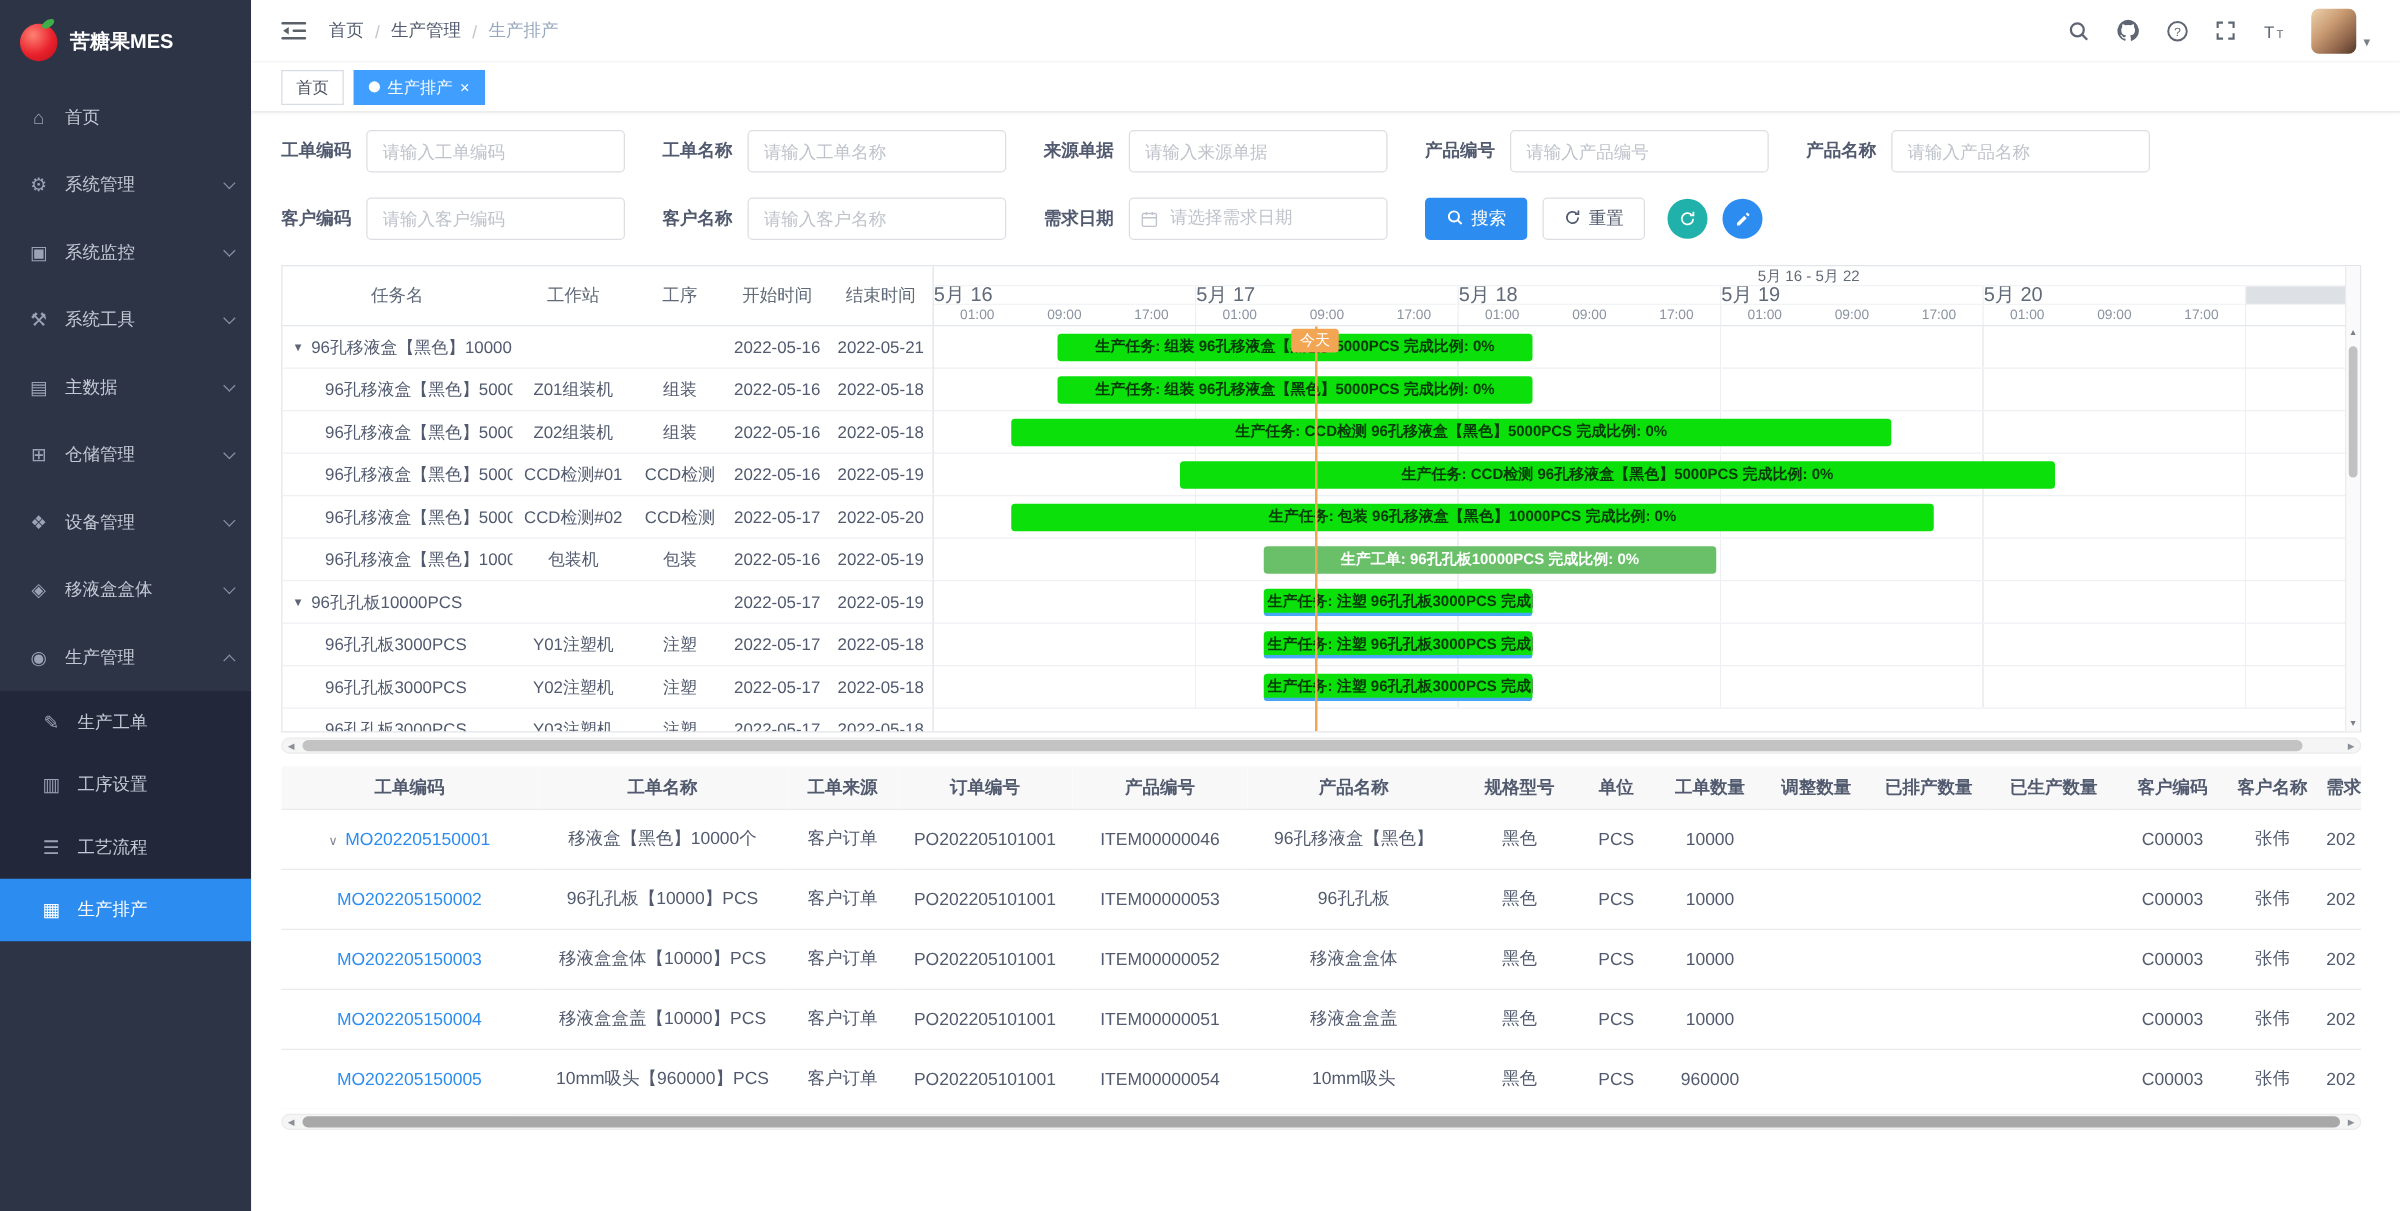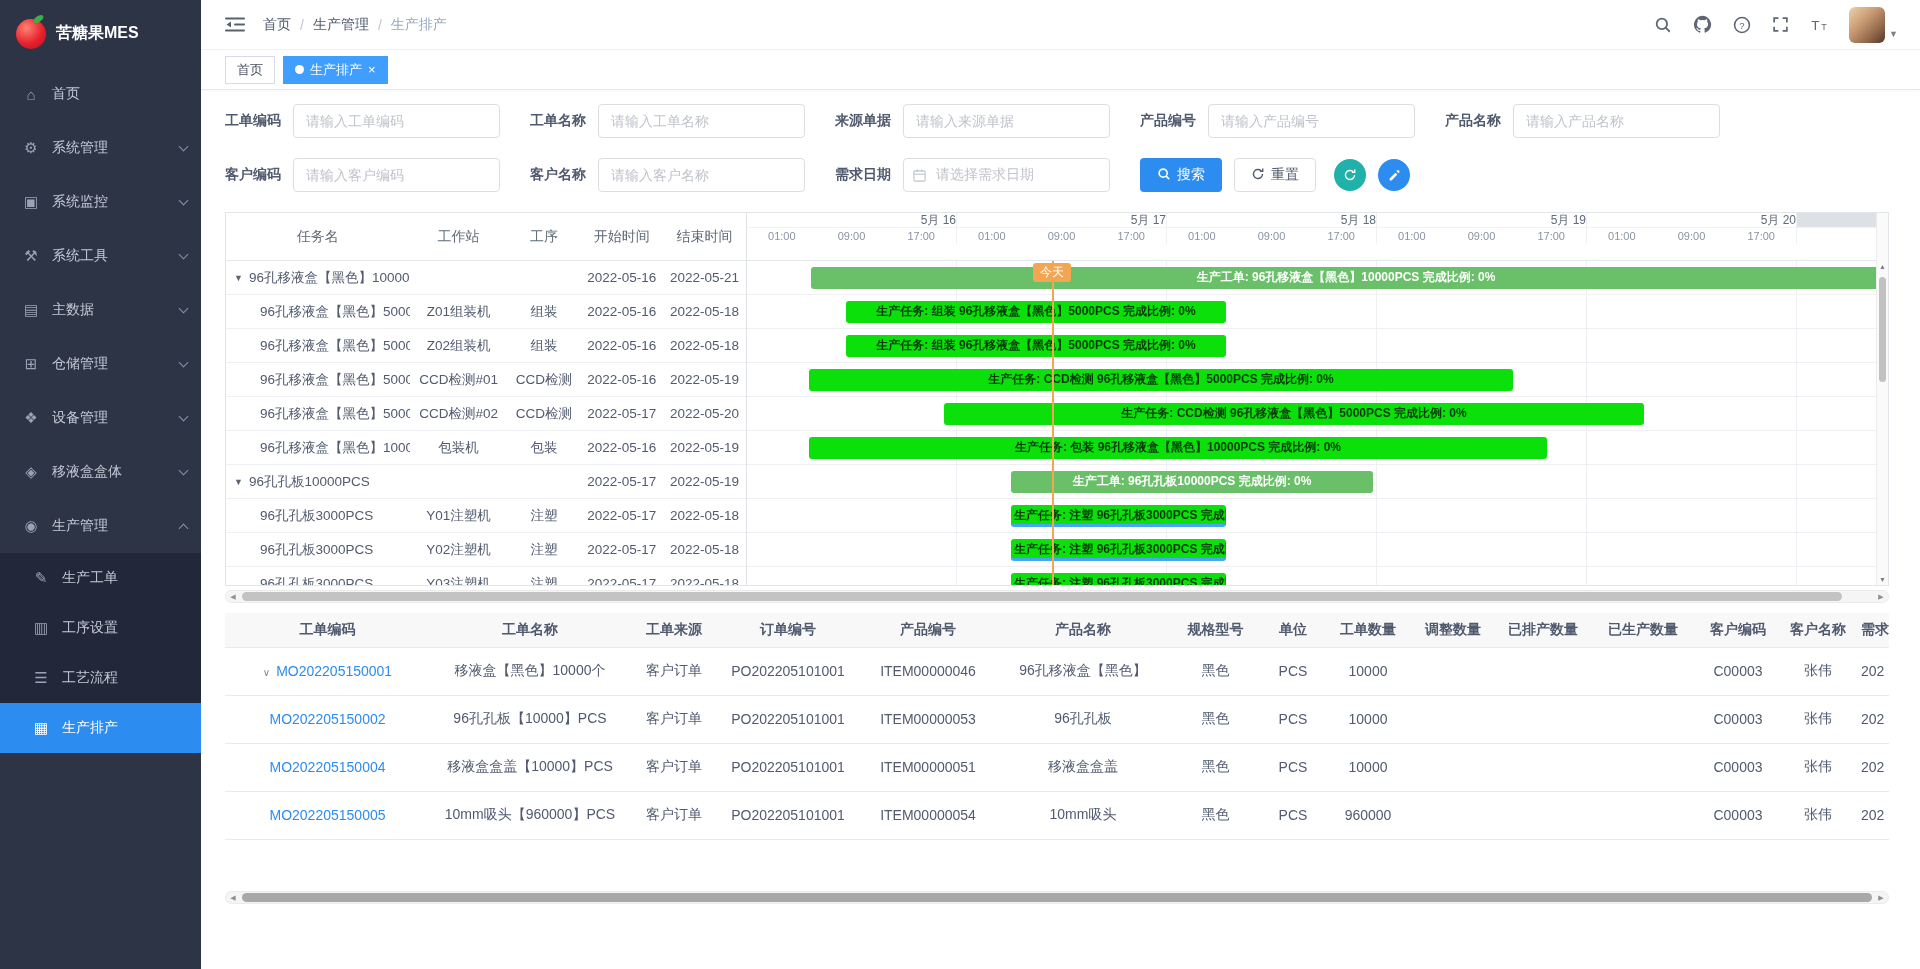--- a/index.html
+++ b/index.html
@@ -84,21 +84,21 @@
   .gl-row .name-cell.lvl1{padding-left:34px;}
   .caret{font-size:9px;color:#5f6673;margin-right:6px;cursor:pointer;}
   .name-text{overflow:hidden;white-space:nowrap;}
 
   .gantt-right{position:relative;width:1131px;overflow:hidden;}
   .gr-header{height:48px;border-bottom:1px solid #e4e7ea;}
   .gr-range{height:16px;line-height:16px;font-size:12px;color:#606a78;border-bottom:1px solid #f2f3f5;position:relative;}
   .gr-range span{position:absolute;left:62%;transform:translateX(-50%);white-space:nowrap;}
   .gr-days{display:flex;height:31px;}
   .gr-day{width:210px;flex-shrink:0;border-right:1px solid #eef0f4;}
-  .gr-day-label{height:15px;line-height:15px;font-size:12px;color:#606a78;text-align:right;border-bottom:1px solid #f2f3f5;}
+  .gr-day-label{height:15px;line-height:15px;font-size:16px;color:#606a78;text-align:left;border-bottom:1px solid #f2f3f5;}
   .gr-hours{display:flex;height:16px;}
   .gr-hour{width:70px;font-size:11px;color:#8a93a2;line-height:16px;text-align:center;}
   .gr-day.ghost{width:81px;border-right:none;}
   .gr-day.ghost .gr-day-label{background:#dde0e4;}
   .gr-rows{position:relative;height:324px;overflow:hidden;}
   .gr-row{height:34px;border-bottom:1px solid #eef0f4;position:relative;
     background-image:repeating-linear-gradient(to right,transparent 0px,transparent 209px,#edeff2 209px,#edeff2 210px);}
   .bar{position:absolute;top:6px;height:22px;line-height:21px;border-radius:3px;font-size:12px;font-weight:bold;
     text-align:center;overflow:hidden;white-space:nowrap;cursor:pointer;z-index:2;}
   .bar-order{background:var(--order-color,#6abf69);color:#fff;}
@@ -452,20 +452,23 @@
                 </div>
                 <div class="cell c1">Y03注塑机</div>
                 <div class="cell c2">注塑</div>
                 <div class="cell c3">2022-05-17</div>
                 <div class="cell c4">2022-05-18</div>
               </div>
             </div>
         </div>
         <div class="gantt-right">
           <div class="gr-header">
+            <div class="gr-range">
+                <span>5月 16 - 5月 22</span>
+              </div>
             <div class="gr-days" id="gr-days">
                 <div class="gr-day">
                   <div class="gr-day-label">5月 16</div>
                   <div class="gr-hours">
                     <div class="gr-hour">01:00</div>
                     <div class="gr-hour">09:00</div>
                     <div class="gr-hour">17:00</div>
                   </div>
                 </div>
                 <div class="gr-day">
@@ -501,23 +504,20 @@
                   </div>
                 </div>
                 <div class="gr-day ghost">
                   <div class="gr-day-label"></div>
                 </div>
               </div>
           </div>
           <div class="gr-rows" id="gr-rows">
             <div class="today-line"></div>
             <div class="today-badge">今天</div>
-          <div class="gr-row">
-                <div class="bar bar-order" style="left: 64px; width: 1070px;">生产工单: 96孔移液盒【黑色】10000PCS 完成比例: 0%</div>
-              </div>
               <div class="gr-row">
                 <div class="bar bar-task" style="left: 99px; width: 380px;">生产任务: 组装 96孔移液盒【黑色】5000PCS 完成比例: 0%</div>
               </div>
               <div class="gr-row">
                 <div class="bar bar-task" style="left: 99px; width: 380px;">生产任务: 组装 96孔移液盒【黑色】5000PCS 完成比例: 0%</div>
               </div>
               <div class="gr-row">
                 <div class="bar bar-task" style="left: 62px; width: 704px;">生产任务: CCD检测 96孔移液盒【黑色】5000PCS 完成比例: 0%</div>
               </div>
               <div class="gr-row">
@@ -620,20 +620,37 @@
                 <td>PCS</td>
                 <td>10000</td>
                 <td></td>
                 <td></td>
                 <td></td>
                 <td>C00003</td>
                 <td>张伟</td>
                 <td class="due-cell">202</td>
               </tr>
               <tr>
+                <td><span class="link">MO202205150003</span></td>
+                <td>移液盒盒体【10000】PCS</td>
+                <td>客户订单</td>
+                <td>PO202205101001</td>
+                <td>ITEM00000052</td>
+                <td>移液盒盒体</td>
+                <td>黑色</td>
+                <td>PCS</td>
+                <td>10000</td>
+                <td></td>
+                <td></td>
+                <td></td>
+                <td>C00003</td>
+                <td>张伟</td>
+                <td class="due-cell">202</td>
+              </tr>
+              <tr>
                 <td><span class="link">MO202205150004</span></td>
                 <td>移液盒盒盖【10000】PCS</td>
                 <td>客户订单</td>
                 <td>PO202205101001</td>
                 <td>ITEM00000051</td>
                 <td>移液盒盒盖</td>
                 <td>黑色</td>
                 <td>PCS</td>
                 <td>10000</td>
                 <td></td>

